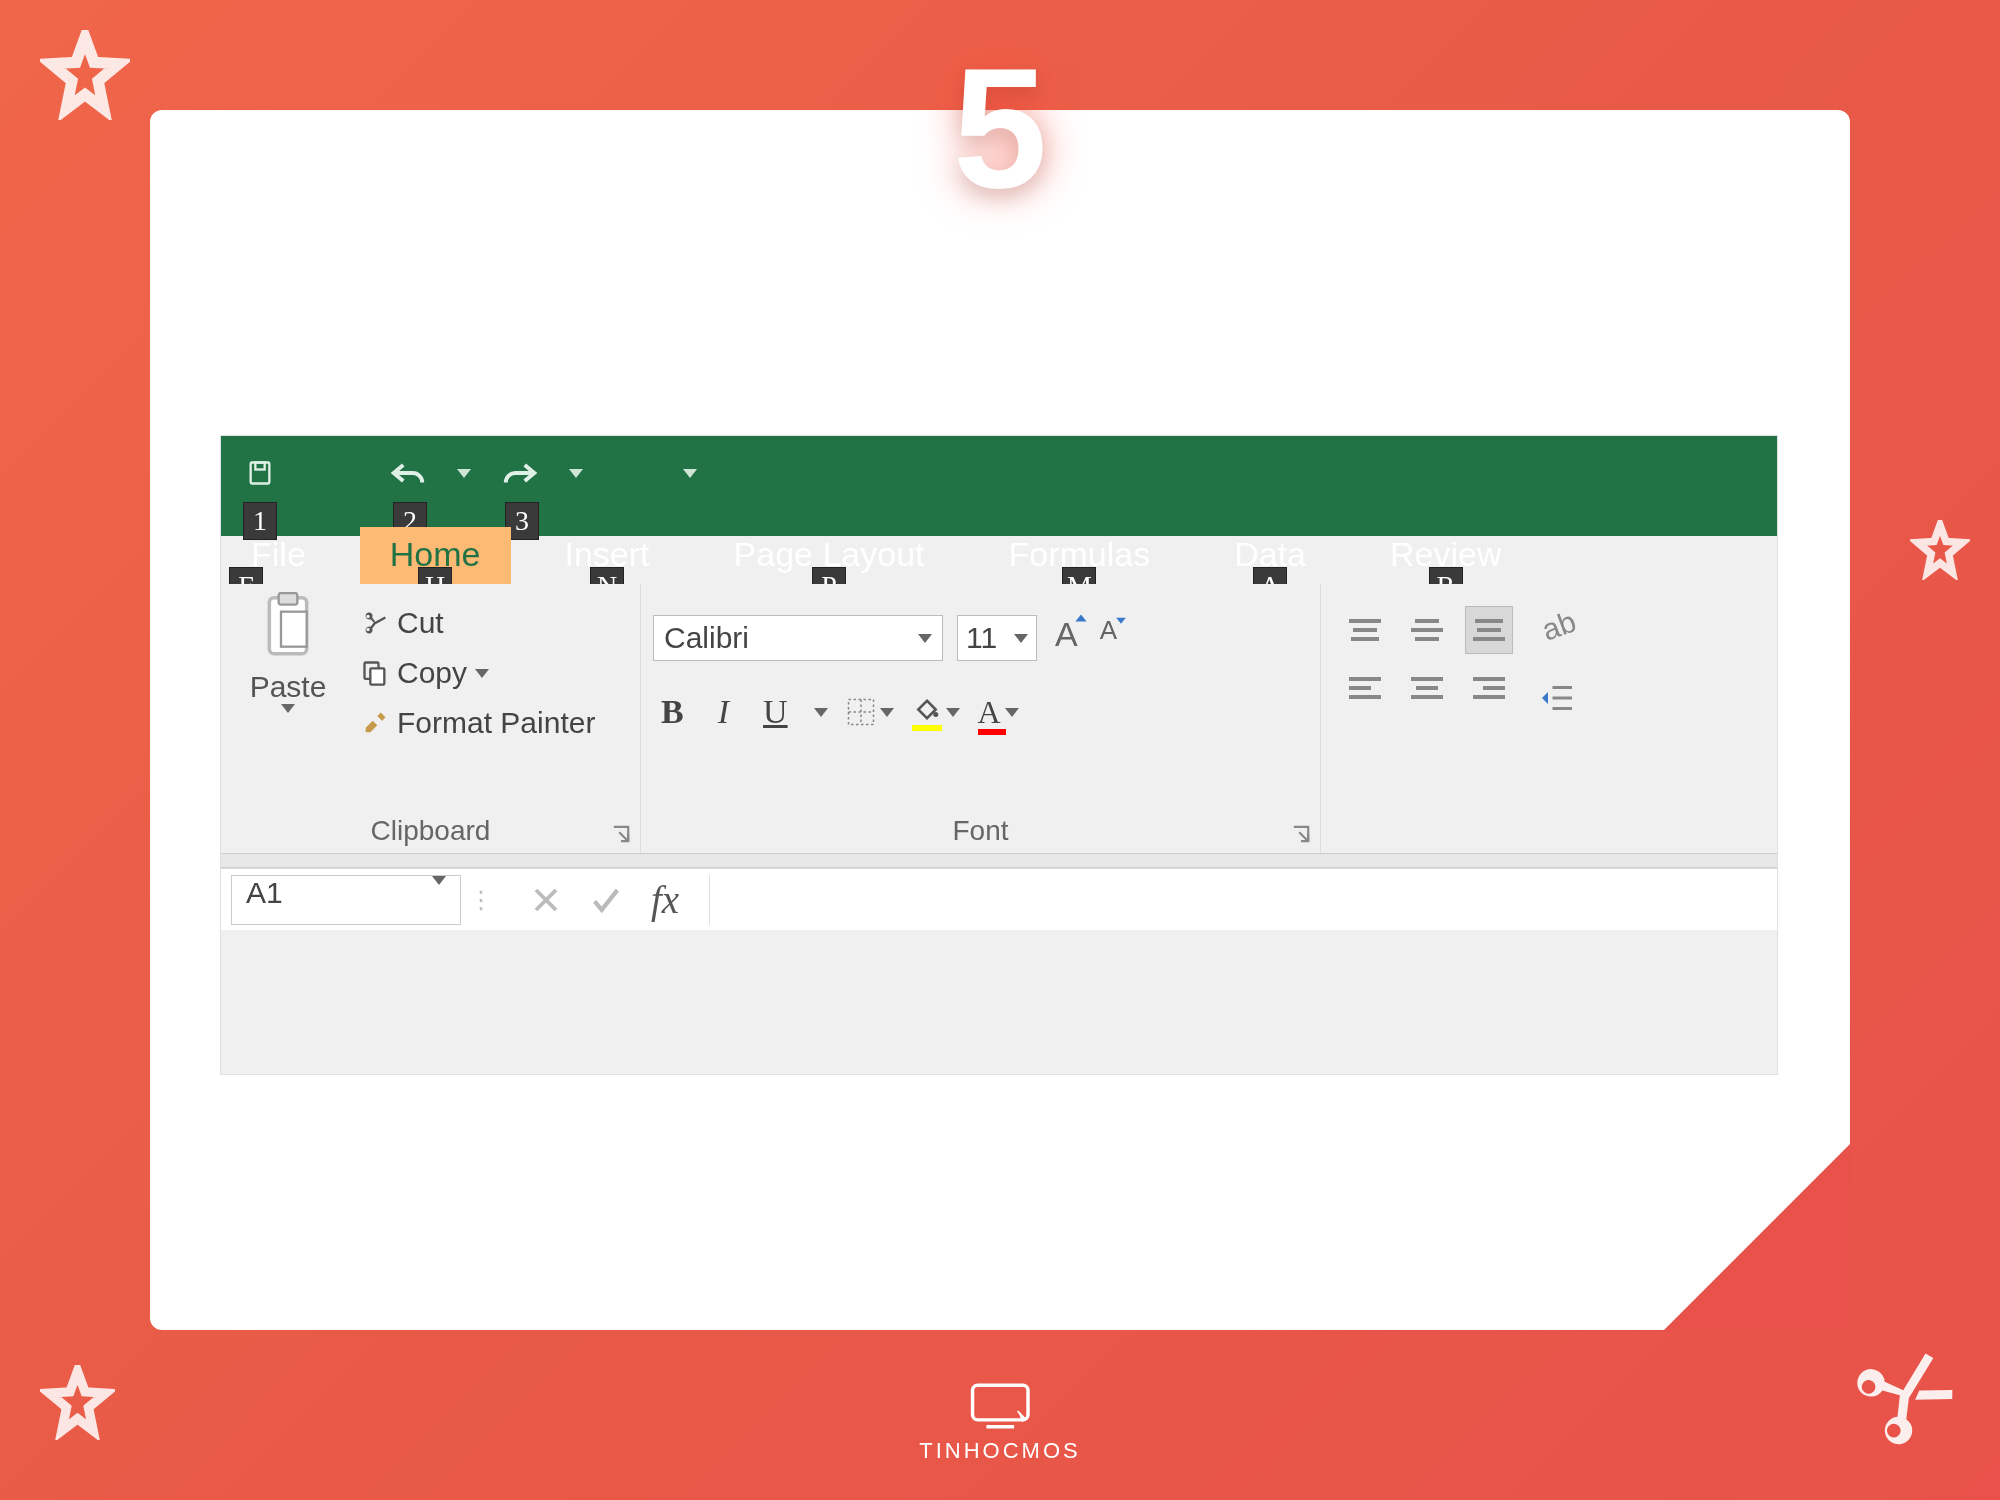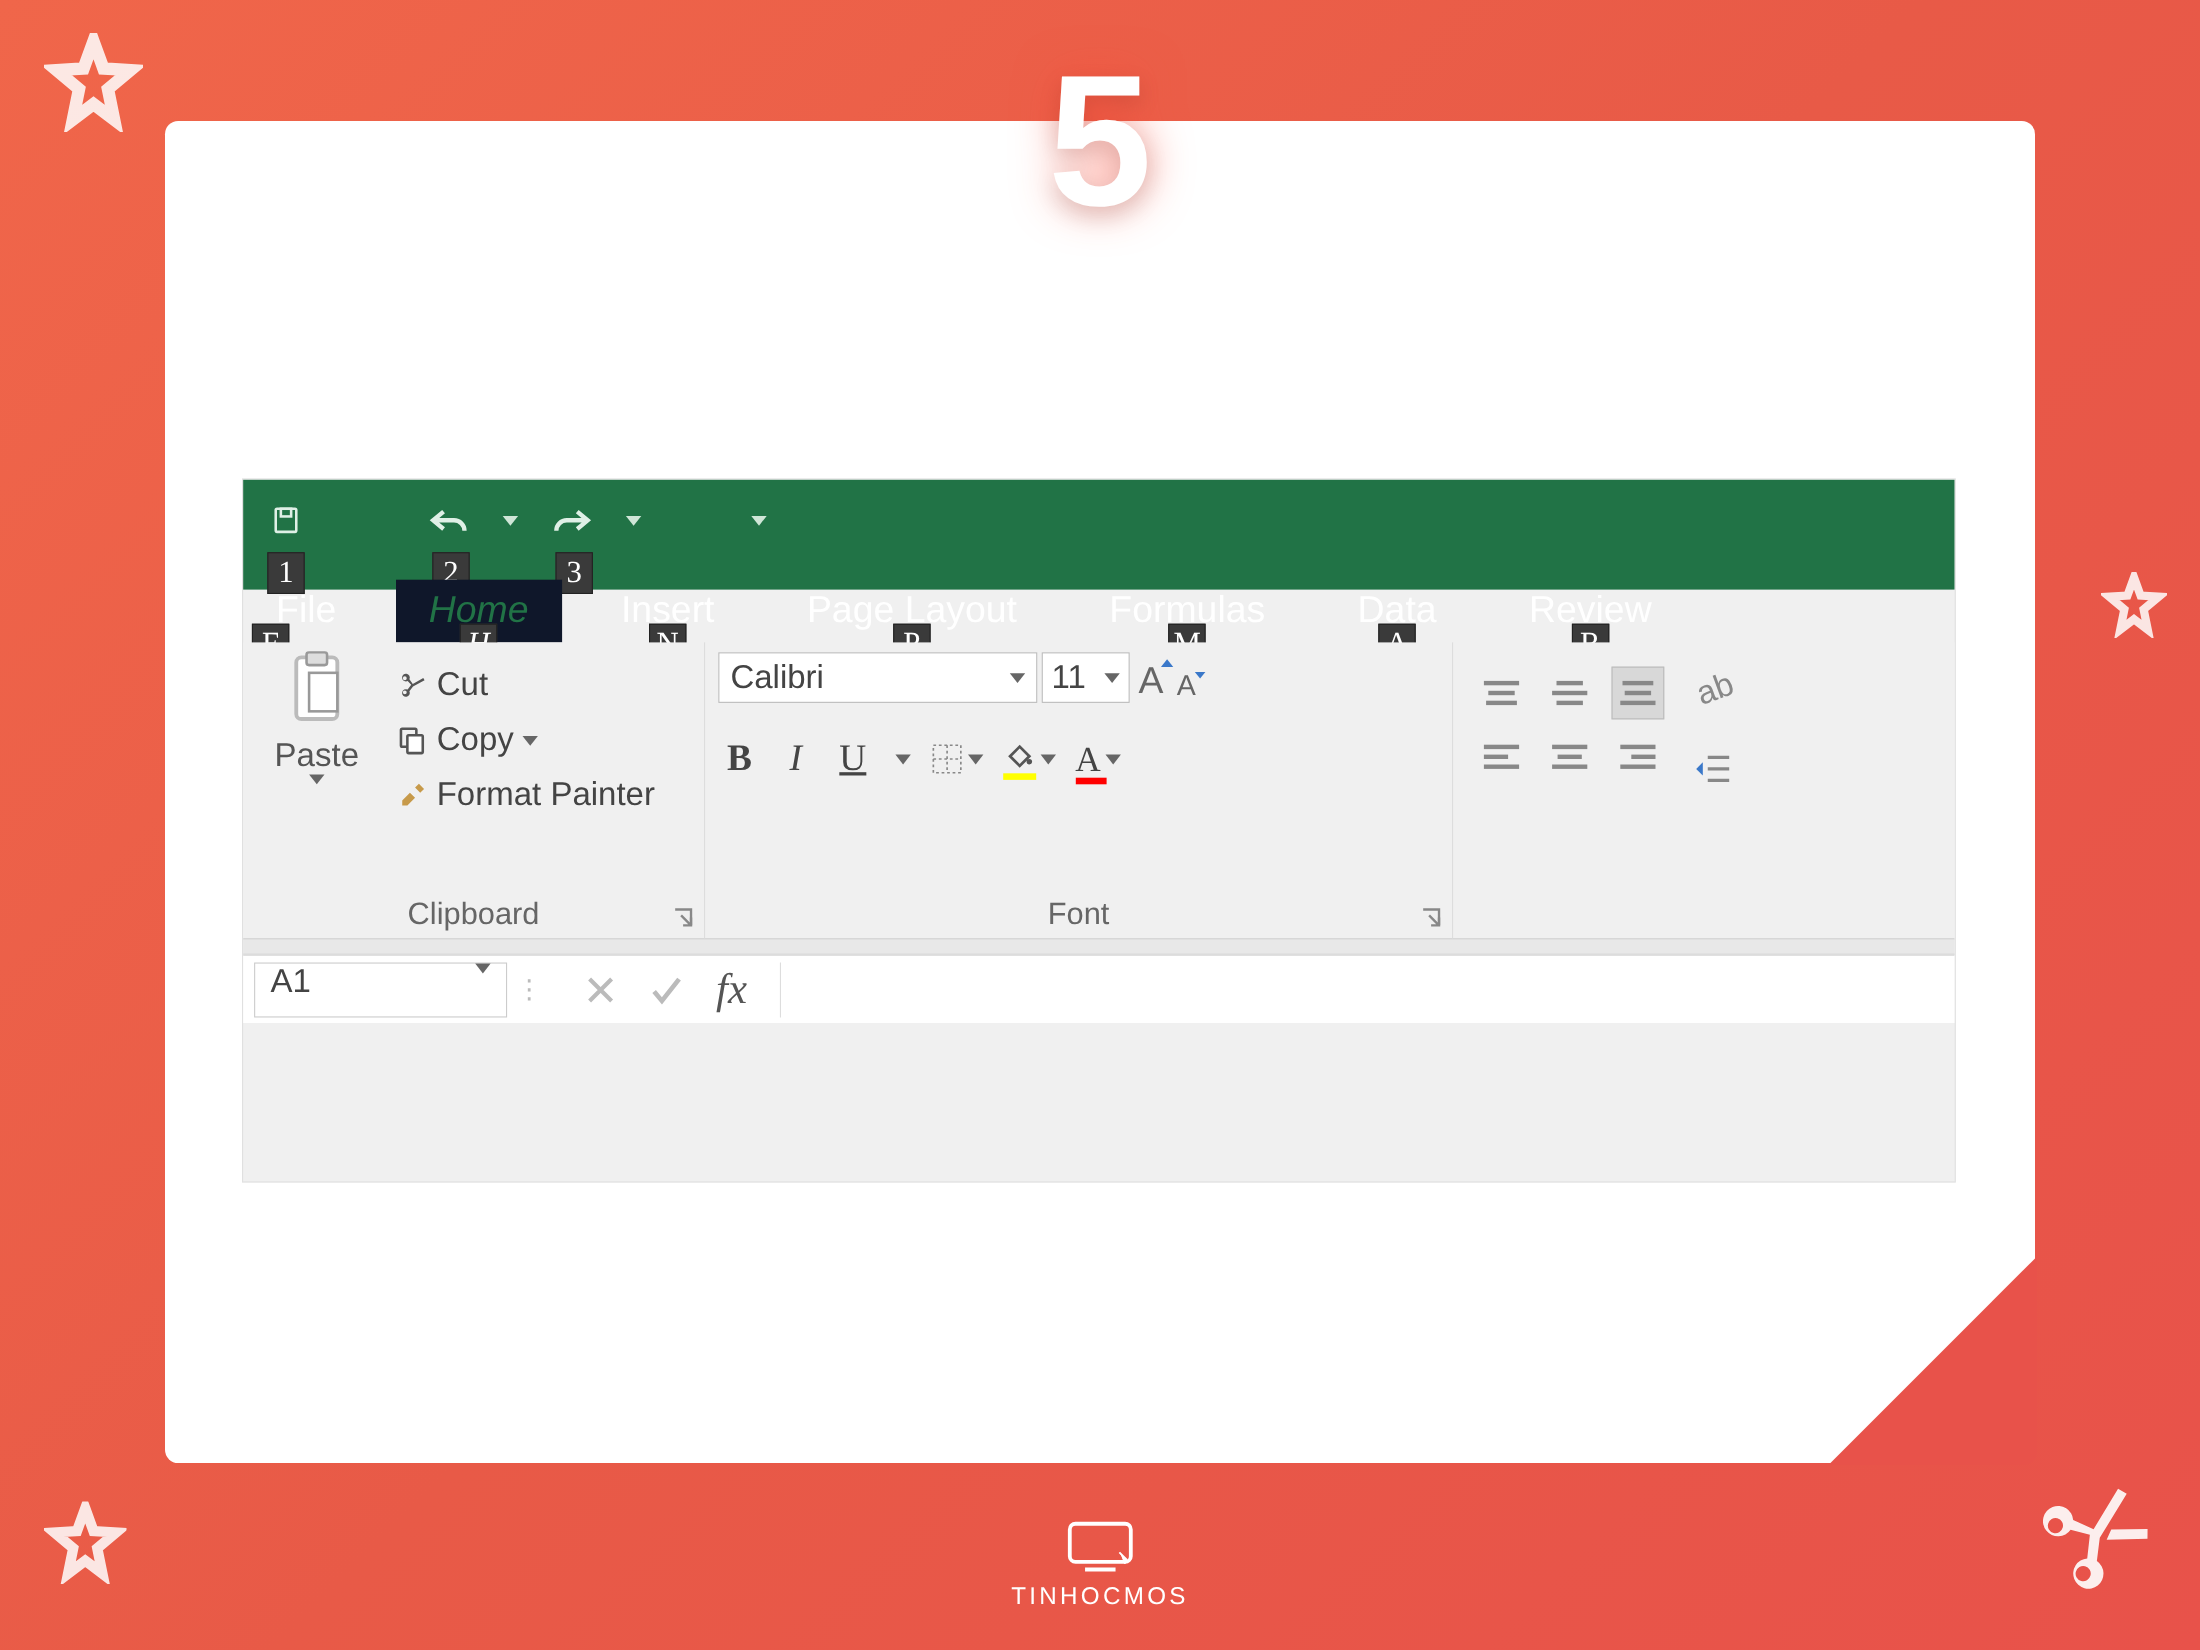--- a/index.html
+++ b/index.html
@@ -10,32 +10,32 @@
 .clip { position: absolute; right: -2px; bottom: -2px; width: 190px; height: 190px; background: linear-gradient(135deg, #e8524a 0%, #e8524a 100%); clip-path: polygon(100% 0, 100% 100%, 0 100%); border-radius: 0 0 12px 0; }
 .big5 { position: absolute; top: -80px; left: 50%; transform: translateX(-50%); font-size: 170px; font-weight: 900; color: #fff; text-shadow: 0 0 40px rgba(255,80,60,0.6), 0 8px 20px rgba(0,0,0,0.15); font-family: Arial Black, Arial, sans-serif; }
 .title { position: absolute; top: 85px; left: 0; right: 0; text-align: center; font-size: 62px; font-weight: 800; color: #0c6b3f; letter-spacing: 2px; }
 .excel { position: absolute; left: 70px; top: 325px; width: 1558px; height: 640px; background: #f0f0f0; overflow: hidden; border: 1px solid #e0e0e0; }
 .titlebar { height: 100px; background: #217346; position: relative; }
 .qat { position: absolute; left: 20px; top: 18px; display: flex; align-items: center; gap: 30px; }
 .qat-ico { width: 38px; height: 38px; display: flex; align-items: center; justify-content: center; position: relative; }
 .keytip { position: absolute; top: 48px; background: #3a3a3a; color: #fff; font-size: 28px; width: 34px; height: 38px; display: flex; align-items: center; justify-content: center; border: 1px solid #222; font-family: "Segoe UI"; }
 .tabs { position: absolute; left: 0px; bottom: -48px; display: flex; gap: 0; align-items: flex-end; height: 48px; }
 .tab { position: relative; padding: 8px 30px 10px 30px; font-size: 34px; color: #fff; cursor: pointer; }
-.tab.active { background: #0f172a; color: #217346; font-style: italic; }
+.tab.active { background: #fdba74; color: #217346; }
 .tab .keytip { top: 40px; left: 50%; transform: translateX(-50%); }
 #tab-file .keytip { left: 8px; transform: none; }
 .ribbon { margin-top: 48px; height: 270px; background: #f0f0f0; border-bottom: 1px solid #ccc; position: relative; display: flex; }
 .group { border-right: 1px solid #ddd; padding: 8px 12px 4px 12px; position: relative; display: flex; flex-direction: column; justify-content: space-between; }
 .group-label { text-align: center; font-size: 28px; color: #666; padding: 6px 0 2px 0; }
 .dlaunch { position: absolute; right: 10px; bottom: 10px; width: 18px; height: 18px; }
 .paste-col { display: flex; flex-direction: column; align-items: center; width: 110px; }
 .clip-row { display: flex; gap: 10px; }
 .clip-btns { display: flex; flex-direction: column; gap: 8px; padding-top: 10px; }
 .cbtn { display: flex; align-items: center; gap: 8px; font-size: 30px; color: #444; padding: 4px 8px; }
-.font-top { display: flex; align-items: flex-end; gap: 4px; margin-top: 1px; }
+.font-top { display: flex; align-items: flex-start; gap: 14px; margin-top: 23px; }
 .font-box { width: 290px; height: 46px; background: #fff; border: 1px solid #bbb; display: flex; align-items: center; padding: 0 10px; font-size: 30px; color: #444; justify-content: space-between; }
 .size-box { width: 80px; height: 46px; background: #fff; border: 1px solid #bbb; display: flex; align-items: center; padding: 0 8px; font-size: 30px; color: #444; justify-content: space-between; }
 .grow { font-size: 34px; color: #666; padding: 0 4px; position: relative; }
 .font-bot { display: flex; align-items: center; gap: 18px; margin-top: 30px; }
 .fb { font-size: 34px; color: #444; padding: 2px 8px; font-family: "Times New Roman", serif; }
 .align-grid { display: grid; grid-template-columns: repeat(3, 48px); grid-template-rows: repeat(2, 48px); gap: 10px 14px; padding: 14px 8px 4px 8px; }
 .al { display: flex; flex-direction: column; gap: 5px; align-items: center; justify-content: center; }
 .al div { width: 32px; height: 4px; background: #888; }
 .formula-bar { height: 62px; background: #fff; display: flex; align-items: center; border-top: 1px solid #ddd; }
 .name-box { width: 230px; height: 50px; border: 1px solid #ccc; margin-left: 10px; padding: 0 14px; display: flex; justify-content: space-between; font-size: 30px; color: #444; }

